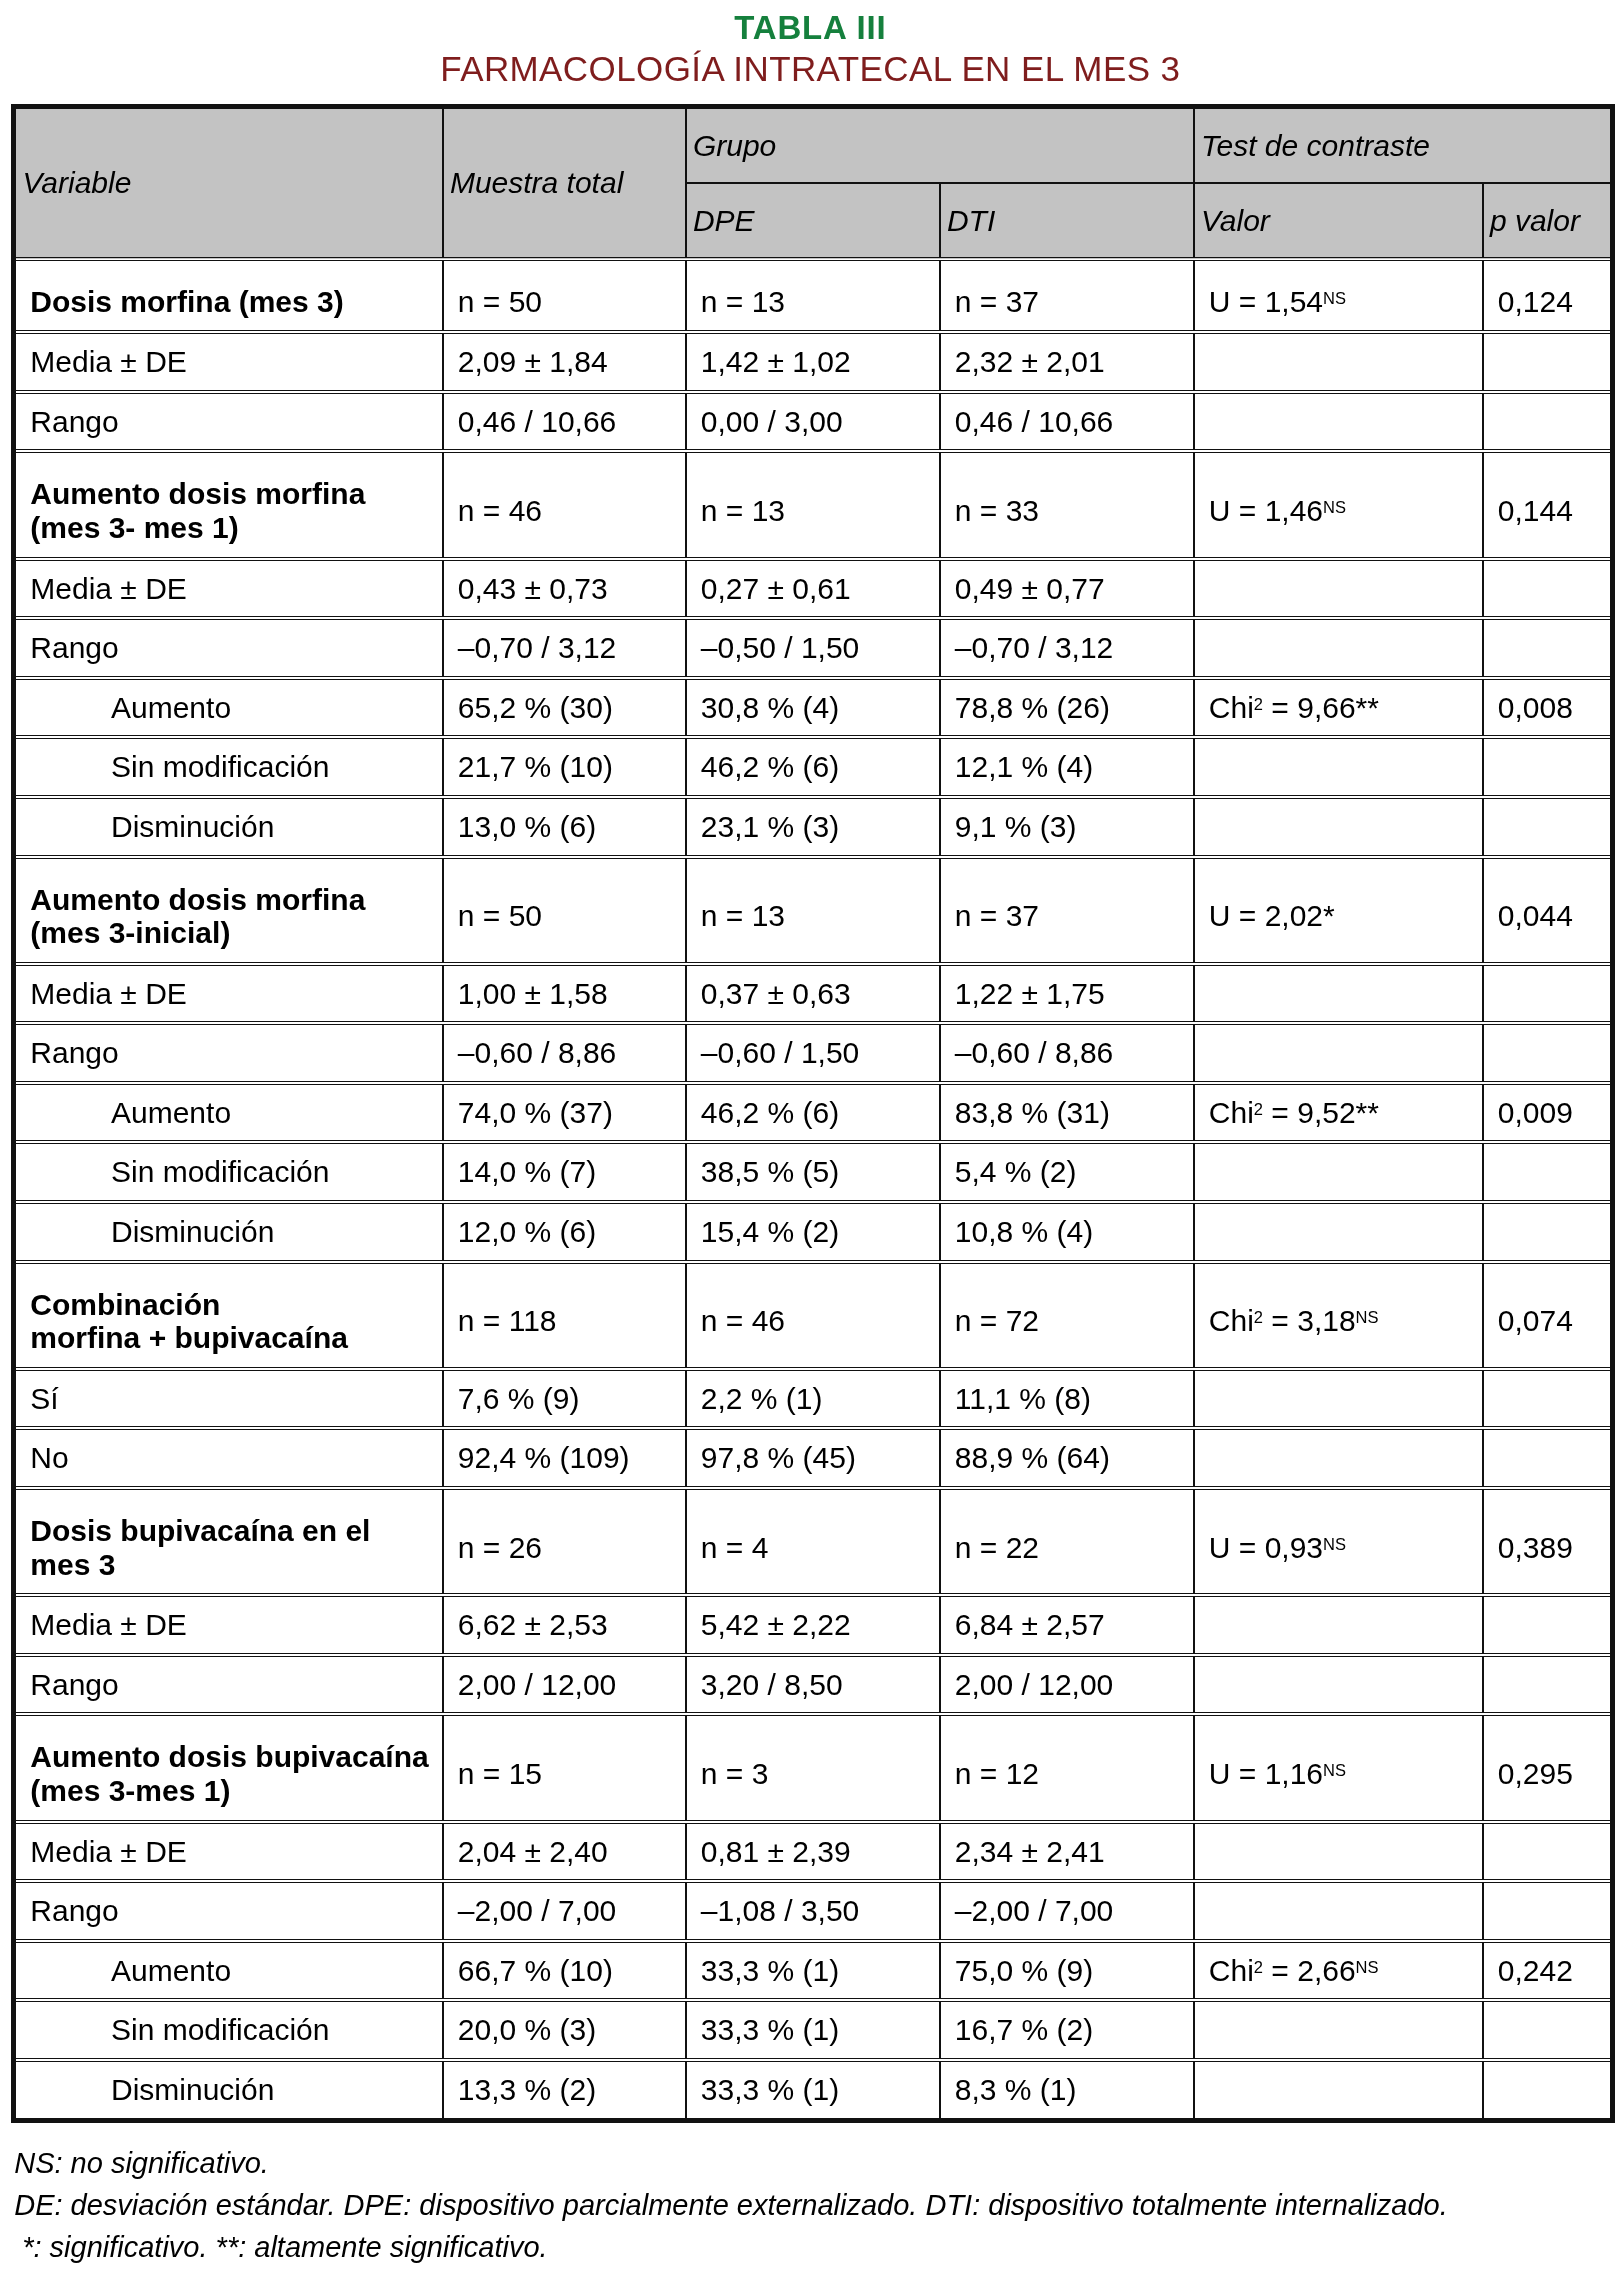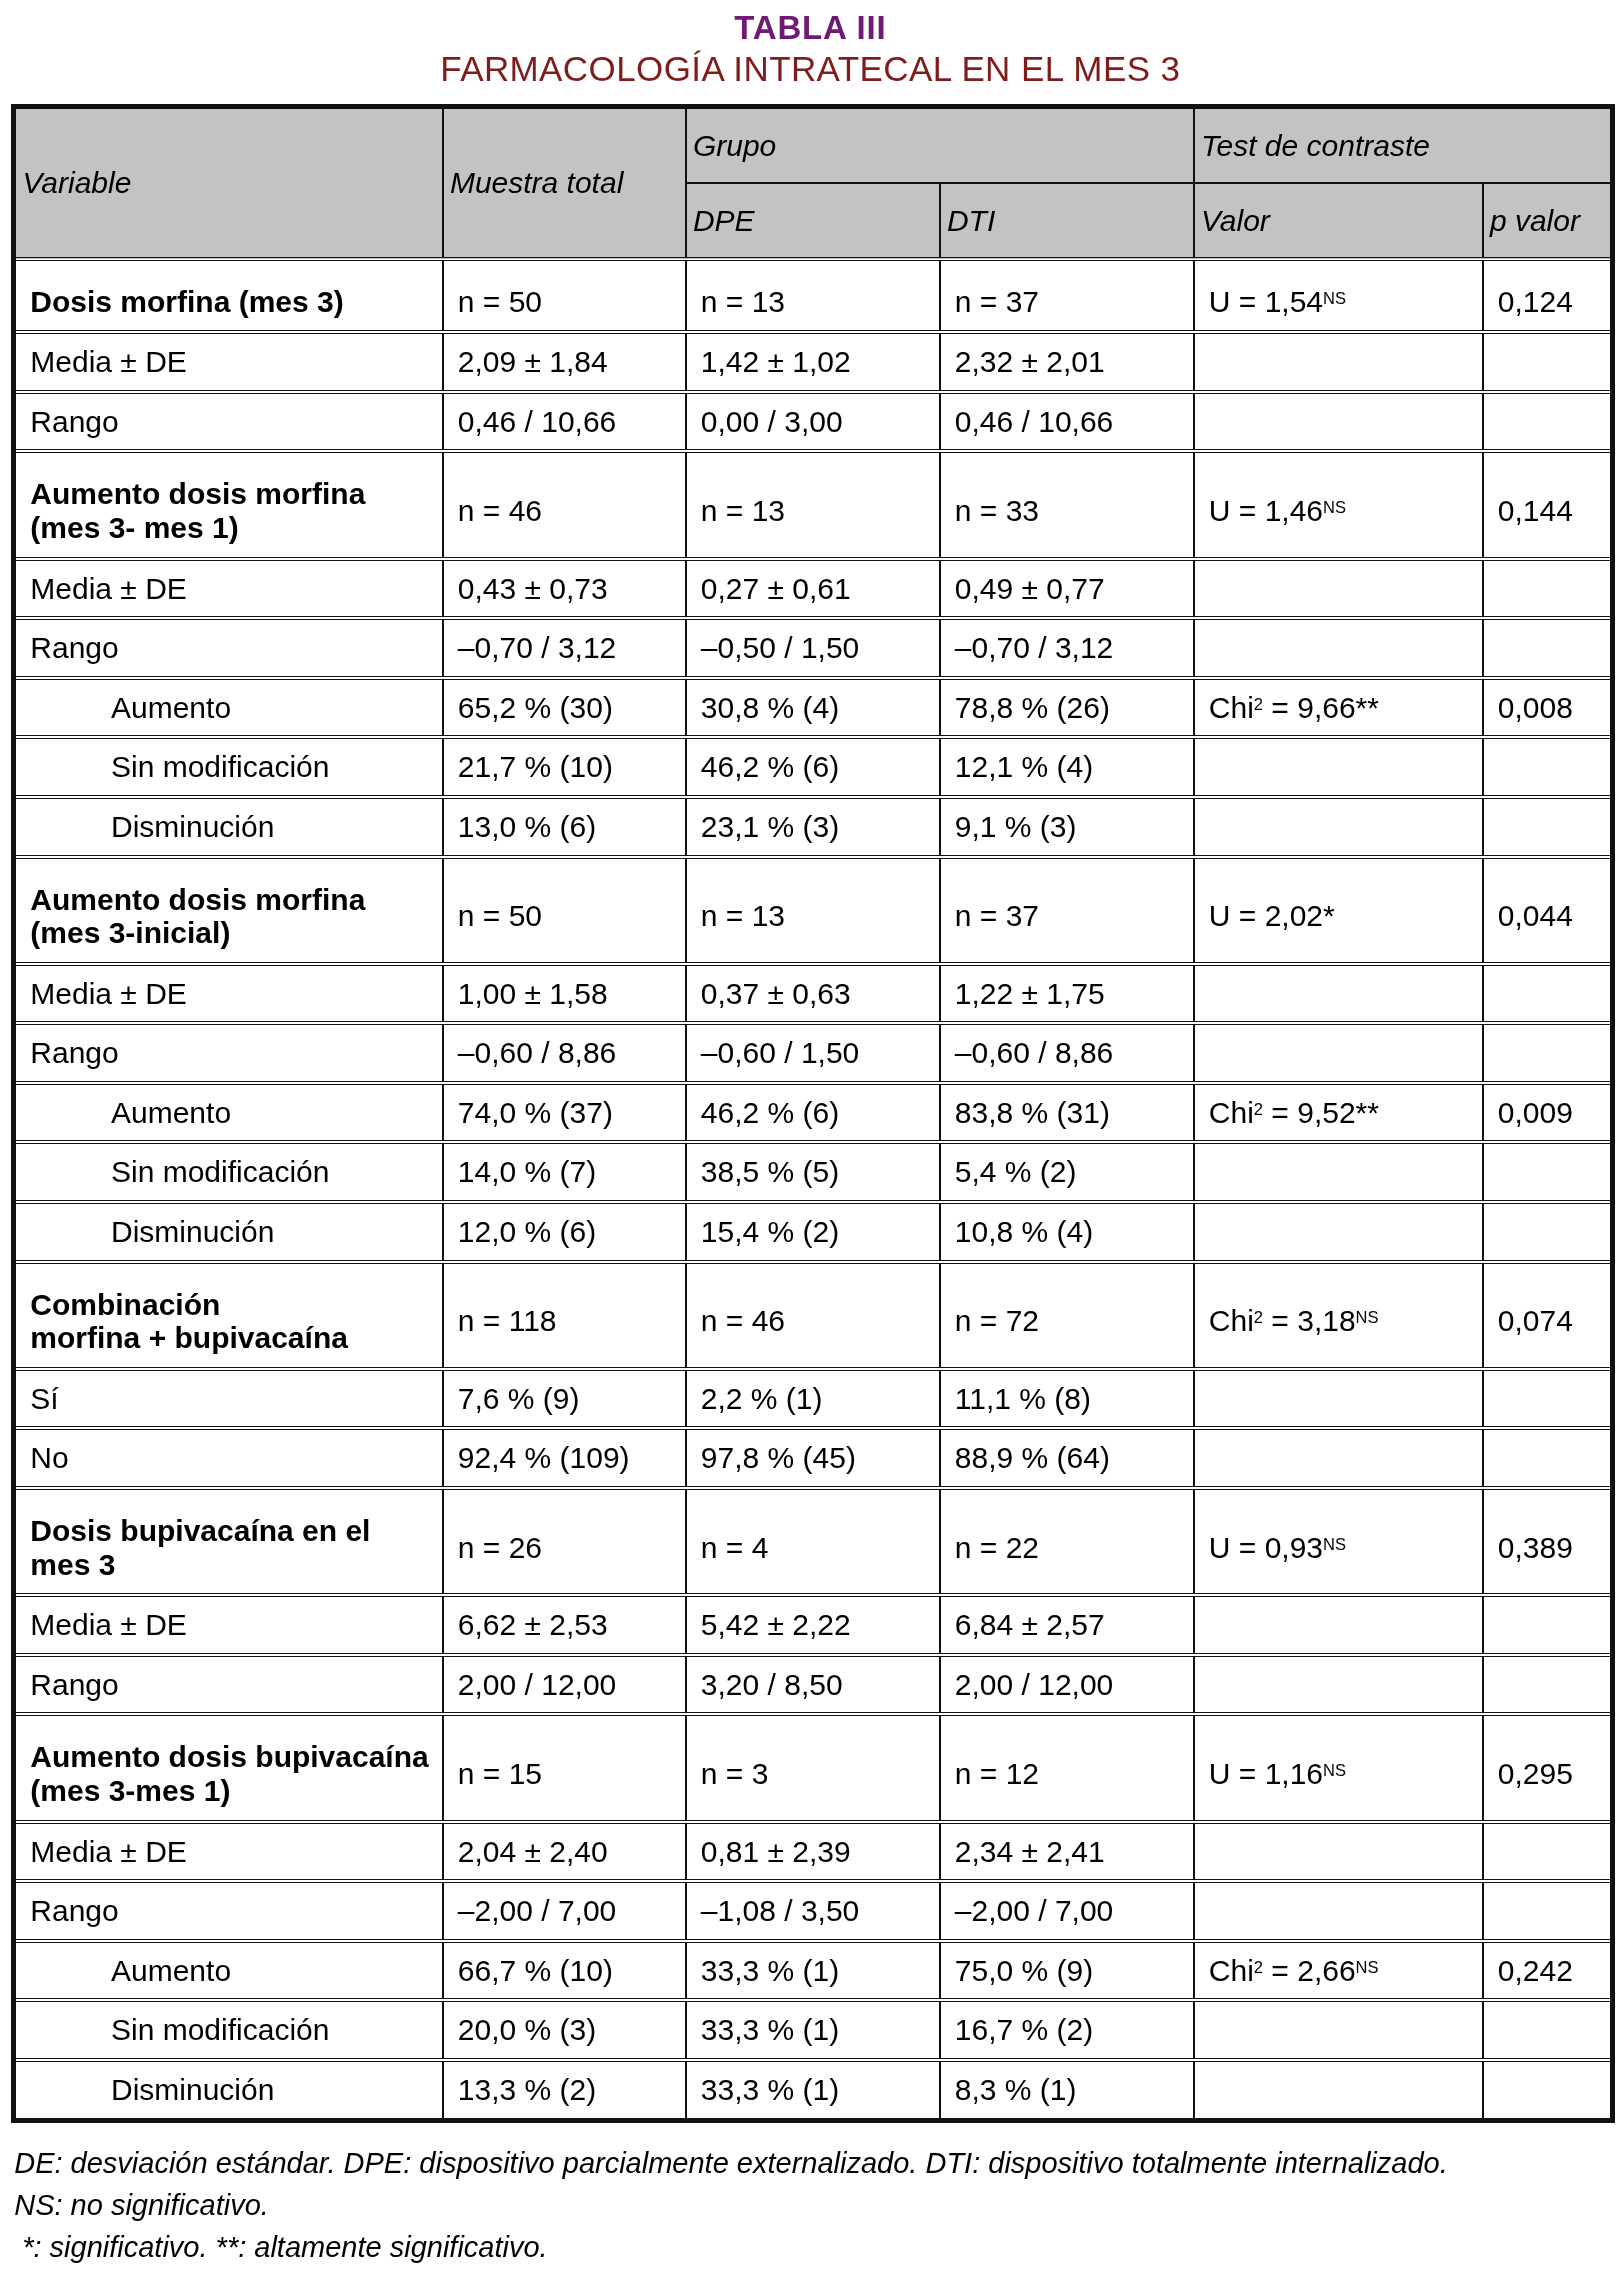--- a/index.html
+++ b/index.html
@@ -12,21 +12,21 @@
   .page {
     width: 1620px;
     box-sizing: border-box;
     padding: 8px 10.3px 24px 11px;
     background: #ffffff;
   }
   .title-block { text-align: center; margin-top: 3.2px; }
   .title-line1 {
     font-size: 33px;
     font-weight: bold;
-    color: #701a75;
+    color: #15803d;
     letter-spacing: 0.8px;
     line-height: 1.05;
   }
   .title-line2 {
     font-size: 35px;
     font-weight: 500;
     color: #7f1d1d;
     letter-spacing: 0.4px;
     line-height: 1.15;
     margin-top: 3.2px;
@@ -366,19 +366,19 @@
       <td>13,3 % (2)</td>
       <td>33,3 % (1)</td>
       <td>8,3 % (1)</td>
       <td></td>
       <td></td>
     </tr>
   </tbody>
   </table>
 
   <div class="footnotes">
+    <p>NS: no significativo.</p>
     <p>DE: desviación estándar. DPE: dispositivo parcialmente externalizado. DTI: dispositivo totalmente internalizado.</p>
-    <p>NS: no significativo.</p>
     <p class="fn-asterisks">*: significativo. **: altamente significativo.</p>
   </div>
 
 </div>
 
 
 </body></html>

